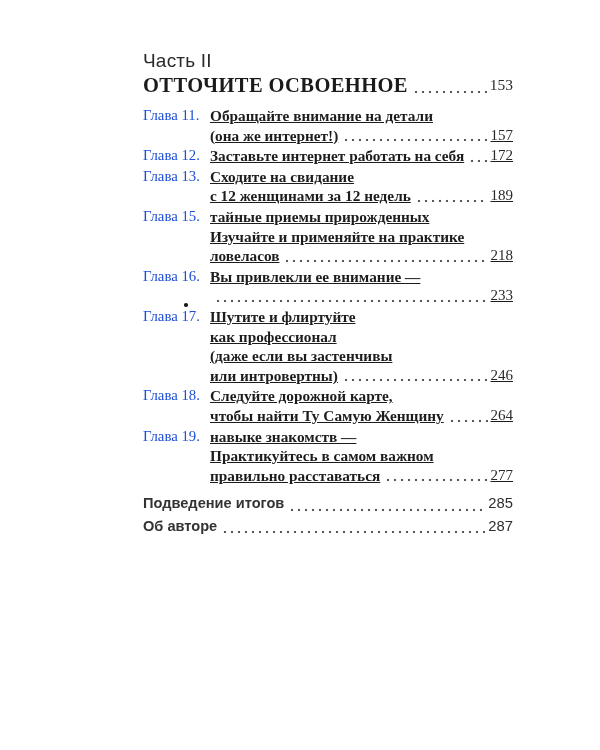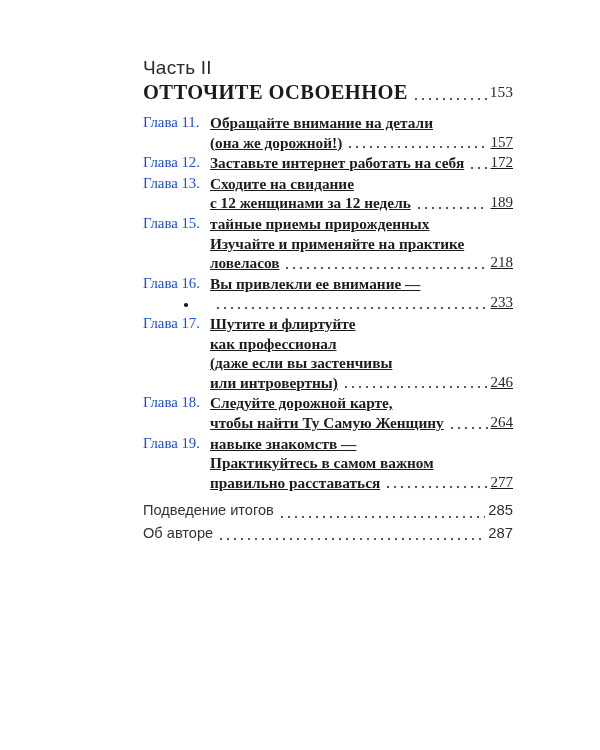--- a/index.html
+++ b/index.html
@@ -12,21 +12,20 @@
   }
   .page {
     position: absolute; inset: 0;
     background: #ffffff;
   }
   .content {
     position: absolute;
     left: 143px; top: 49px;
     width: 370px;
     color: #222;
-    margin-top: 7px;
   }
   
   .part-label {
     font-family: "Liberation Sans", sans-serif;
     font-size: 19px;
     line-height: 23px;
     color: #2a2a2a;
     margin-bottom: 1px;
     letter-spacing: 0.2px;
   }
@@ -94,21 +93,21 @@
   }
   
   .footer-entries { margin-top: 7px; }
   .f-entry {
     display: flex;
     font-family: "Liberation Sans", sans-serif;
     font-size: 14.6px;
     line-height: 22.5px;
     color: #333;
   }
-  .f-label { white-space: nowrap; }
+  .f-label { white-space: nowrap; font-weight: bold; }
   .f-page {
     font-size: 14.8px;
     color: #2e2e2e;
   }
   
   .ink-dot {
     position: absolute;
     left: 184px; top: 303px;
     width: 3.5px; height: 3.5px;
     background: #1a1a1a;
@@ -129,21 +128,21 @@
         <span class="part-page">153</span>
       </div>
     </div>
 
     <div class="entries" id="entries">
         <div class="entry">
           <span class="entry-label">Глава 11.</span>
           <div class="entry-body">
             <div class="entry-line">Обращайте внимание на детали</div>
             <div class="entry-line with-leader">
-              <span class="line-text">(она же дорожной!)</span>
+              <span class="line-text">(она же интернет!)</span>
               <span class="leader"></span>
               <span class="entry-page">157</span>
             </div>
           </div>
         </div>
         <div class="entry">
           <span class="entry-label">Глава 12.</span>
           <div class="entry-body">
             <div class="entry-line with-leader">
               <span class="line-text">Заставьте интернет работать на себя</span>

